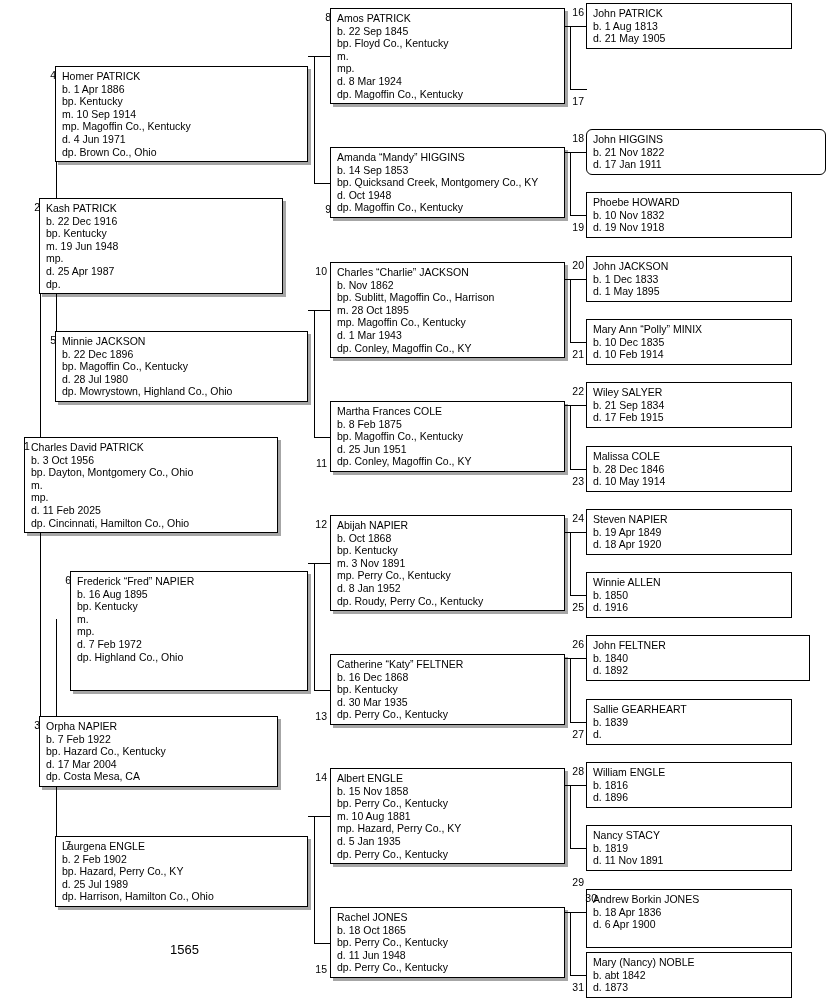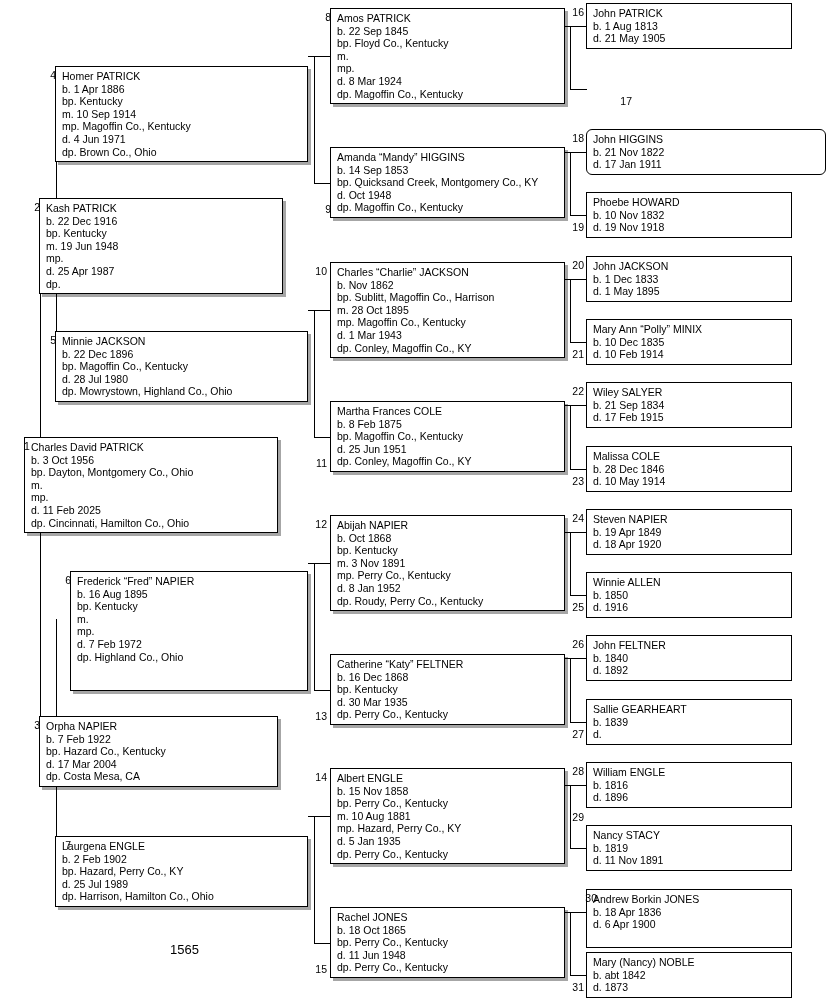--- a/index.html
+++ b/index.html
@@ -266,21 +266,21 @@
       <div class="ln">d. 11 Jun 1948</div>
       <div class="ln">dp. Perry Co., Kentucky</div>
     </div>
     <div class="idx" style="left: 309px; top: 963px;">15</div>
     <div class="pbox noshadow" style="left: 586px; top: 3px; width: 206px; height: 46px;">
       <div class="ln nm">John PATRICK</div>
       <div class="ln">b. 1 Aug 1813</div>
       <div class="ln">d. 21 May 1905</div>
     </div>
     <div class="idx" style="left: 566px; top: 6px;">16</div>
-    <div class="idx" style="left: 566px; top: 95px; padding-left: 48px;">17</div>
+    <div class="idx" style="left: 566px; top: 95px;">17</div>
     <div class="pbox noshadow" style="left: 586px; top: 129px; width: 240px; height: 46px; border-radius: 6px;">
       <div class="ln nm">John HIGGINS</div>
       <div class="ln">b. 21 Nov 1822</div>
       <div class="ln">d. 17 Jan 1911</div>
     </div>
     <div class="idx" style="left: 566px; top: 132px;">18</div>
     <div class="pbox noshadow" style="left: 586px; top: 192px; width: 206px; height: 46px;">
       <div class="ln nm">Phoebe HOWARD</div>
       <div class="ln">b. 10 Nov 1832</div>
       <div class="ln">d. 19 Nov 1918</div>
@@ -315,21 +315,21 @@
       <div class="ln">b. 19 Apr 1849</div>
       <div class="ln">d. 18 Apr 1920</div>
     </div>
     <div class="idx" style="left: 566px; top: 512px;">24</div>
     <div class="pbox noshadow" style="left: 586px; top: 572px; width: 206px; height: 46px;">
       <div class="ln nm">Winnie ALLEN</div>
       <div class="ln">b. 1850</div>
       <div class="ln">d. 1916</div>
     </div>
     <div class="idx" style="left: 566px; top: 601px;">25</div>
-    <div class="pbox noshadow" style="left: 586px; top: 635px; width: 206px; height: 46px;">
+    <div class="pbox noshadow" style="left: 586px; top: 635px; width: 224px; height: 46px;">
       <div class="ln nm">John FELTNER</div>
       <div class="ln">b. 1840</div>
       <div class="ln">d. 1892</div>
     </div>
     <div class="idx" style="left: 566px; top: 638px;">26</div>
     <div class="pbox noshadow" style="left: 586px; top: 699px; width: 206px; height: 46px;">
       <div class="ln nm">Sallie GEARHEART</div>
       <div class="ln">b. 1839</div>
       <div class="ln">d.</div>
     </div>
@@ -338,21 +338,21 @@
       <div class="ln nm">William ENGLE</div>
       <div class="ln">b. 1816</div>
       <div class="ln">d. 1896</div>
     </div>
     <div class="idx" style="left: 566px; top: 765px;">28</div>
     <div class="pbox noshadow" style="left: 586px; top: 825px; width: 206px; height: 46px;">
       <div class="ln nm">Nancy STACY</div>
       <div class="ln">b. 1819</div>
       <div class="ln">d. 11 Nov 1891</div>
     </div>
-    <div class="idx" style="left: 566px; top: 811px; text-align: right;">29</div>
+    <div class="idx" style="left: 566px; top: 876px; text-align: right;">29</div>
     <div class="pbox noshadow" style="left: 586px; top: 889px; width: 206px; height: 59px;">
       <div class="ln nm">Andrew Borkin JONES</div>
       <div class="ln">b. 18 Apr 1836</div>
       <div class="ln">d. 6 Apr 1900</div>
     </div>
     <div class="idx" style="left: 579px; top: 892px;">30</div>
     <div class="pbox noshadow" style="left: 586px; top: 952px; width: 206px; height: 46px;">
       <div class="ln nm">Mary (Nancy) NOBLE</div>
       <div class="ln">b. abt 1842</div>
       <div class="ln">d. 1873</div>

